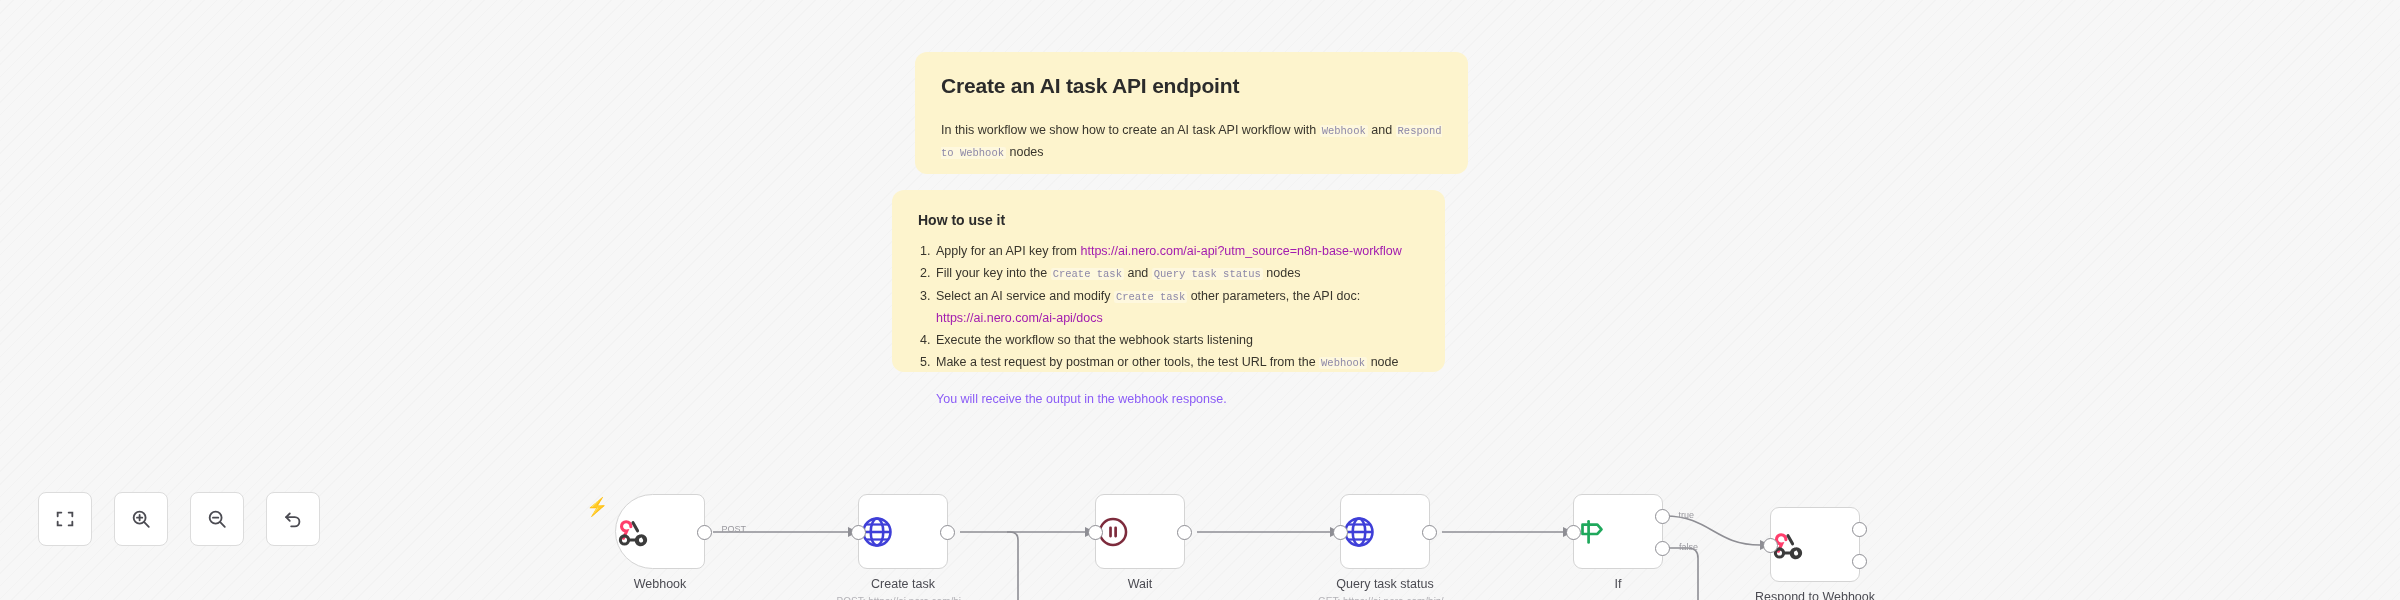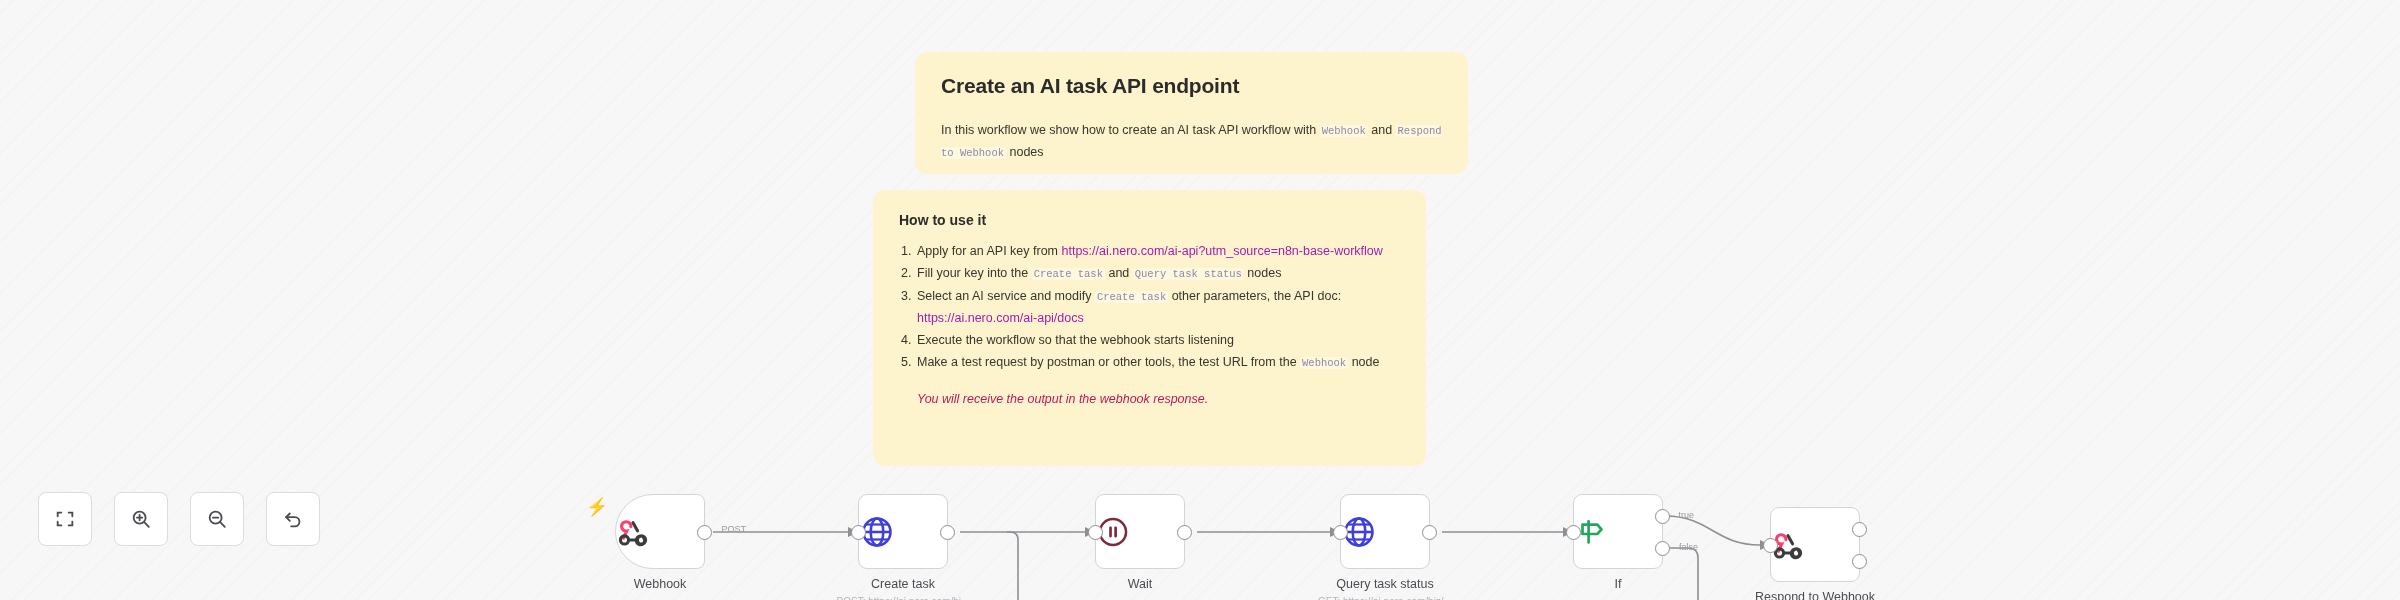--- a/index.html
+++ b/index.html
@@ -23,21 +23,21 @@
 
   
   .sticky {
     position: absolute;
     background: #fdf4cd;
     border-radius: 12px;
     padding: 22px 26px;
     color: #2d2a22;
   }
   #sticky-intro { left: 915px; top: 52px; width: 553px; height: 122px; }
-  #sticky-howto { left: 873px; top: 190px; width: 553px; height: 276px; }
+  #sticky-howto { left: 892px; top: 190px; width: 553px; height: 182px; }
 
   .sticky-title {
     font-size: 21px;
     font-weight: bold;
     color: #2b2b2b;
     letter-spacing: -0.2px;
     margin-bottom: 22px;
   }
   .sticky-subtitle {
     font-size: 14px;
@@ -67,22 +67,21 @@
     margin: 0 0 0 16px;
     font-size: 12.5px;
     line-height: 1.78;
     color: #38352c;
   }
   ol.howto li { padding-left: 2px; }
   .howto-footer {
     margin-top: 18px;
     margin-left: 18px;
     font-size: 12.5px;
-    color: #be185d;
-    font-style: italic;
+    color: #8b5cf6;
   }
 
   
   #toolbar {
     position: absolute;
     left: 38px; top: 492px;
     display: flex;
     gap: 22px;
   }
   .tool-btn {

